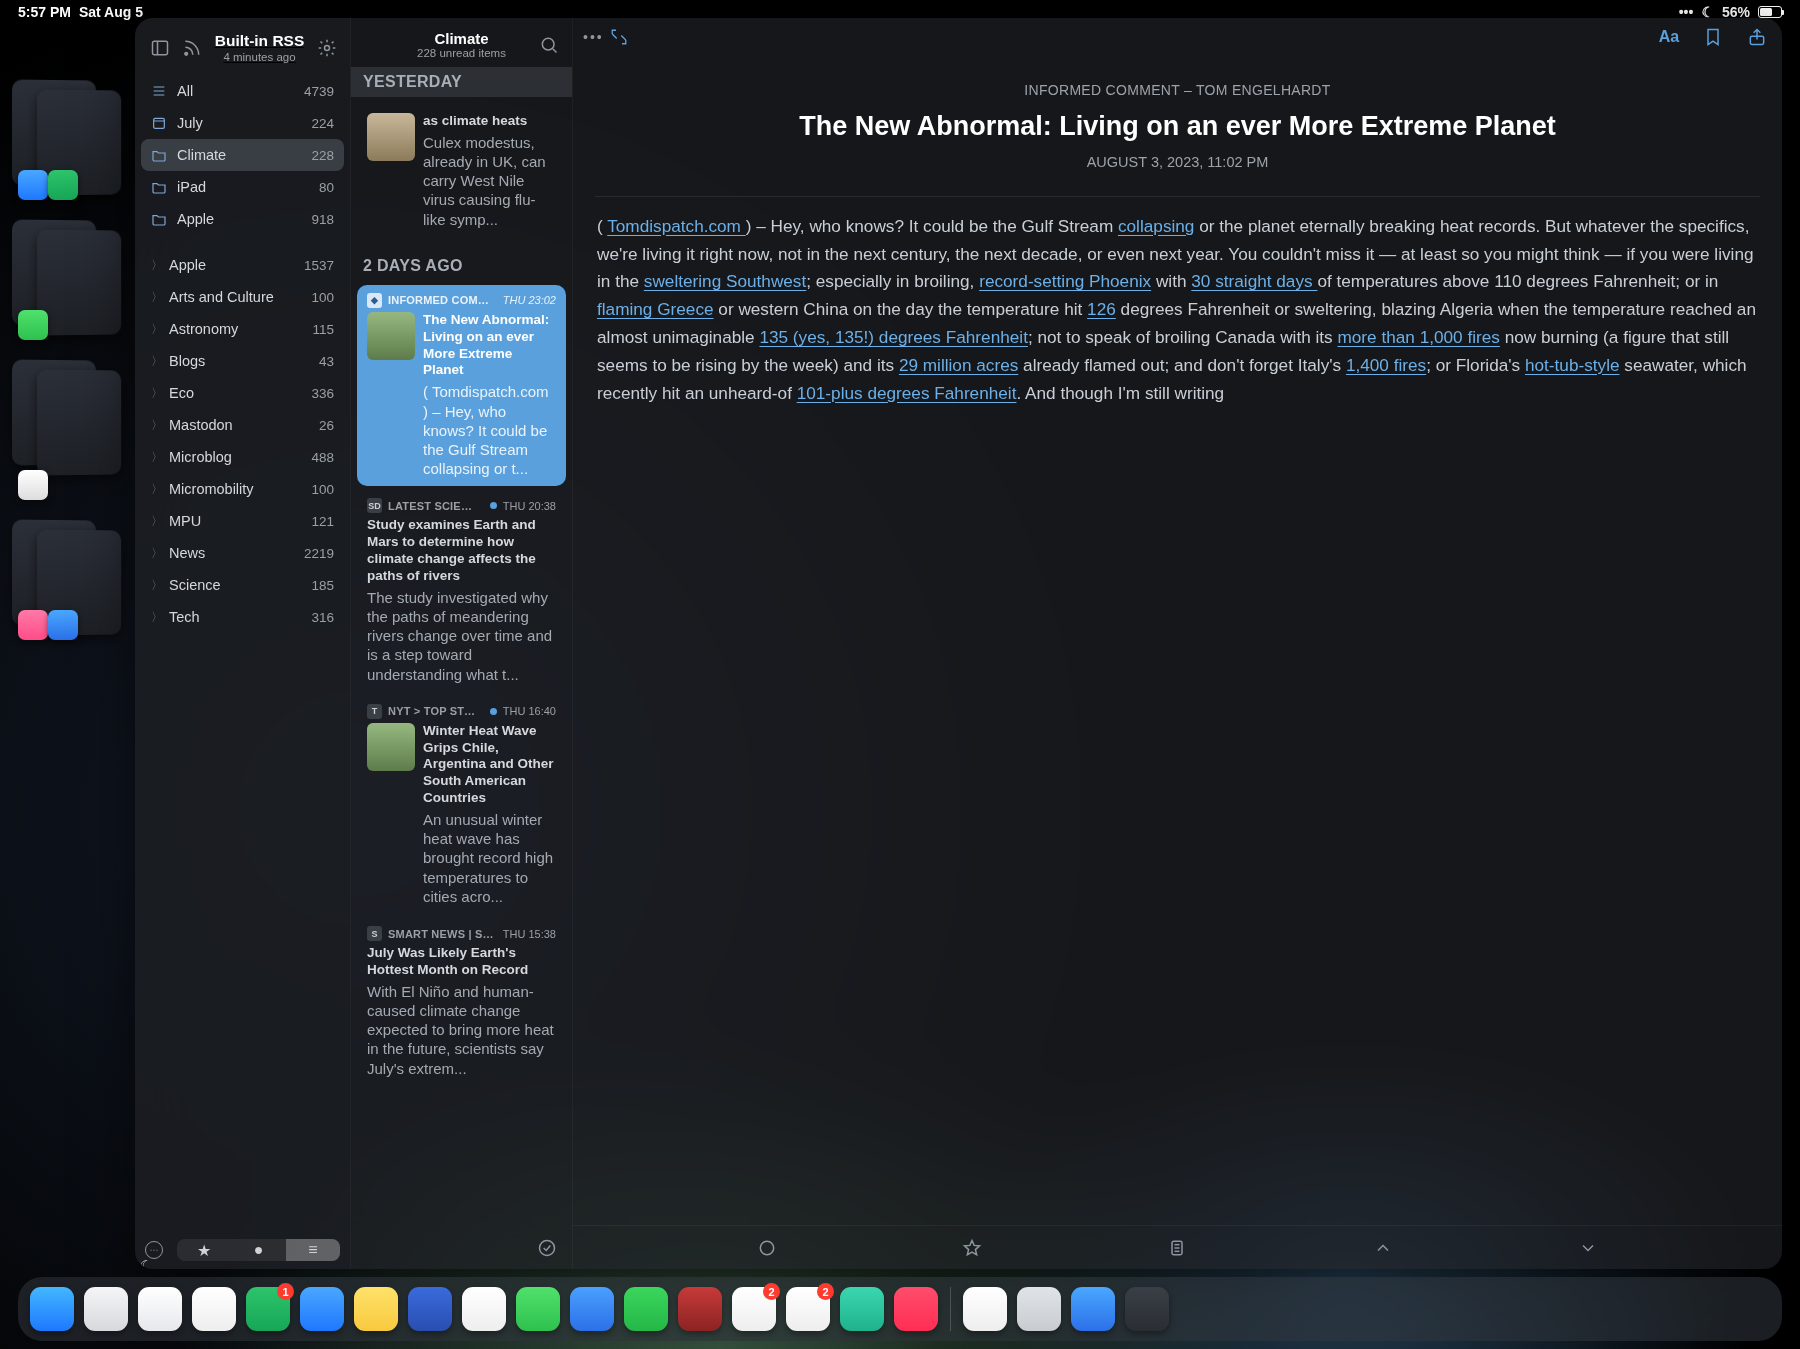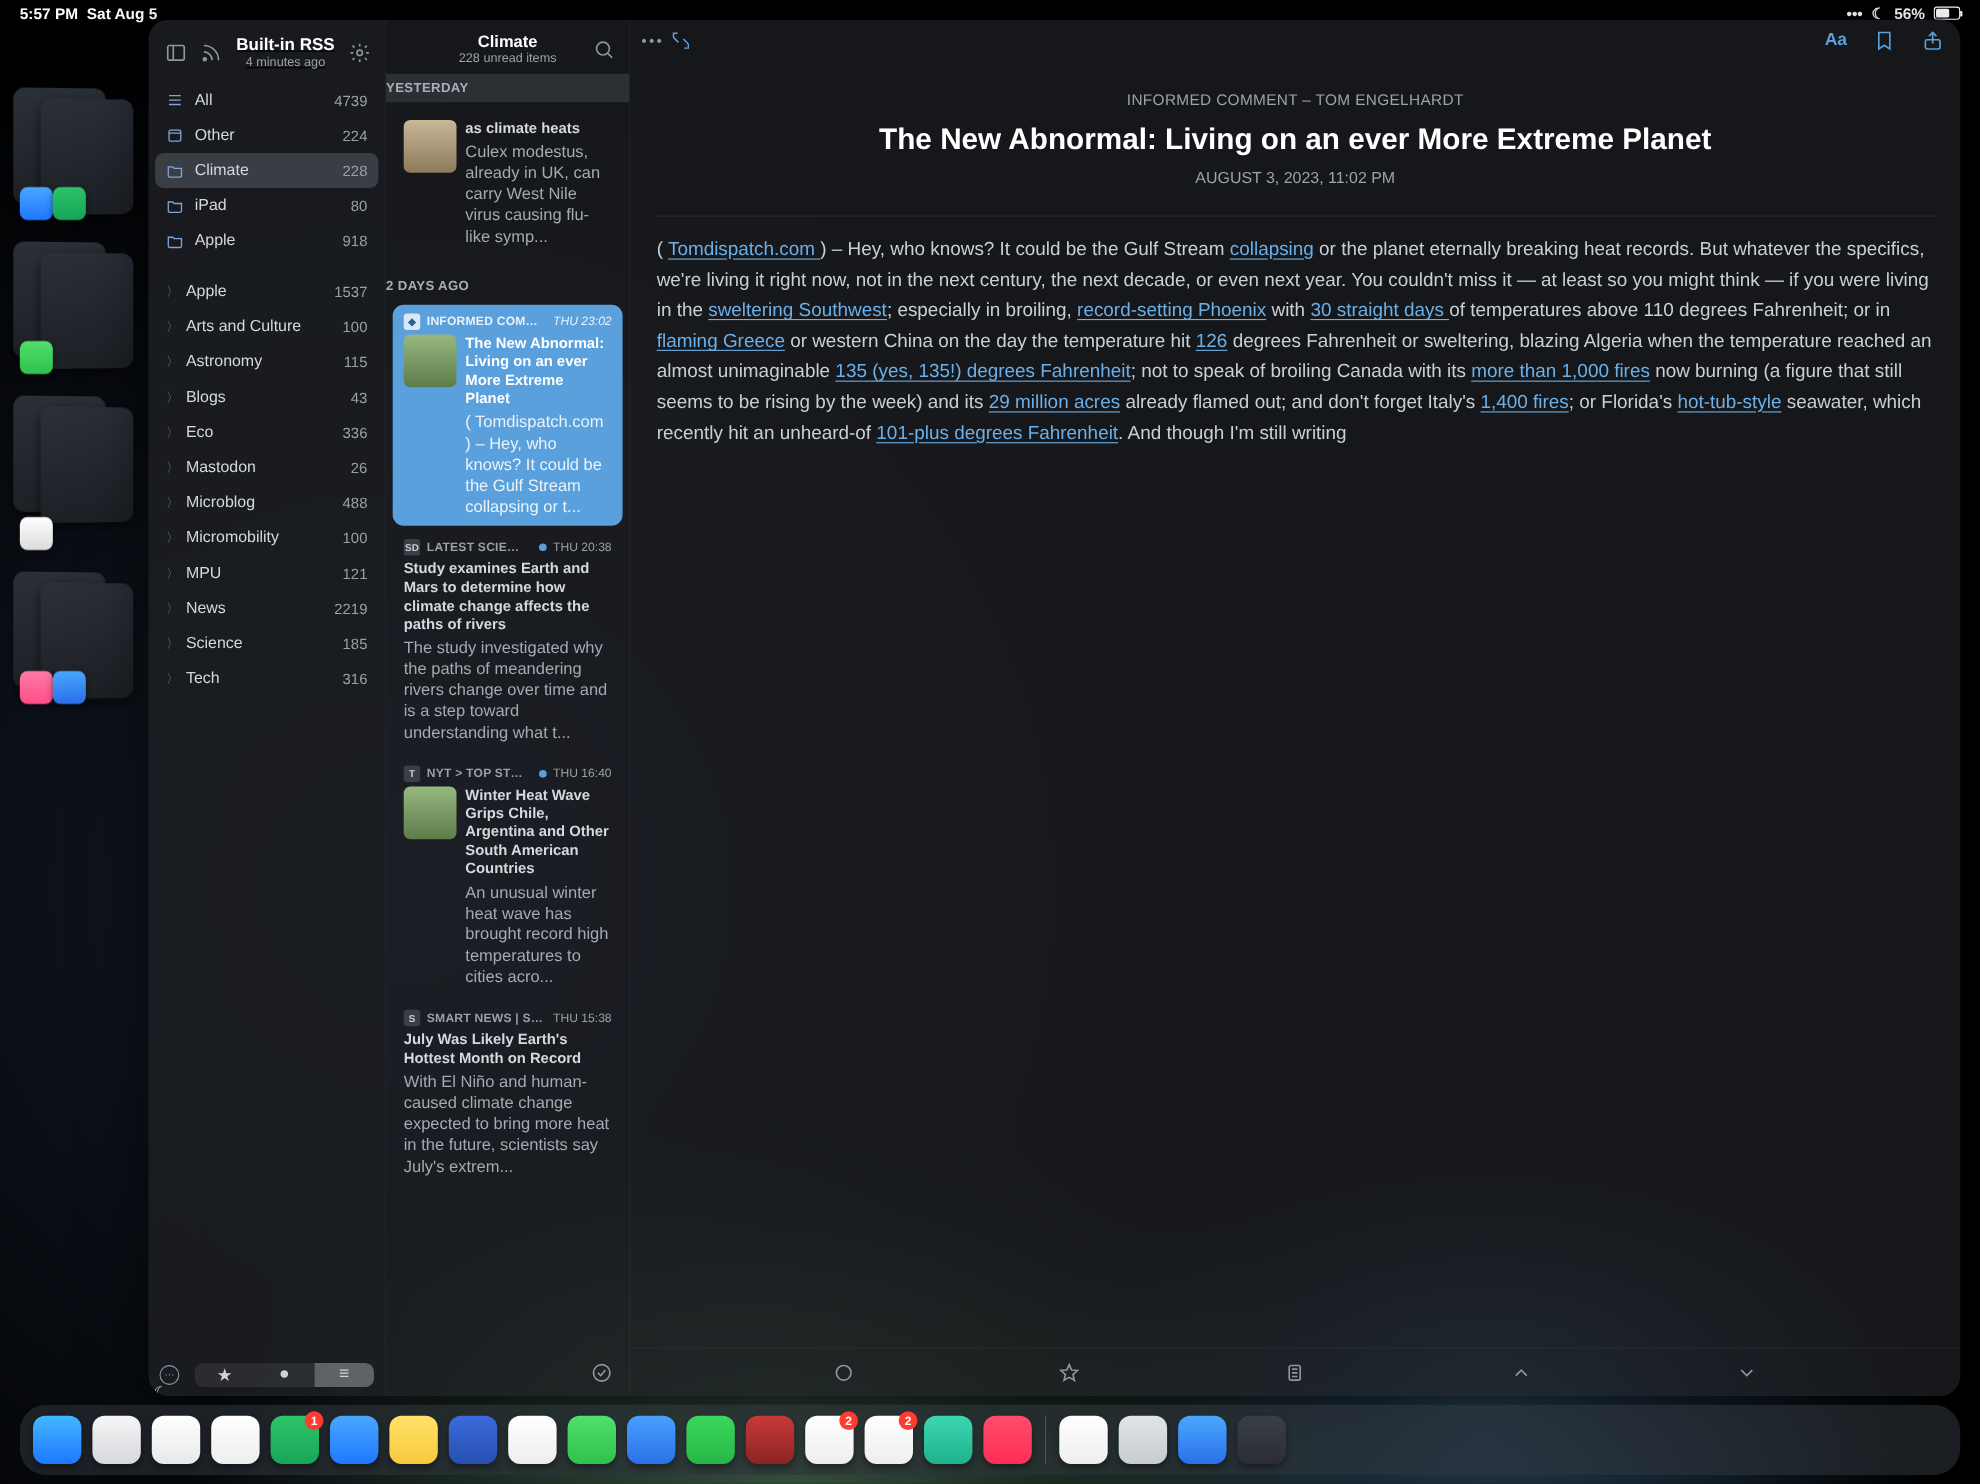--- a/index.html
+++ b/index.html
@@ -84,22 +84,22 @@
 .seg > div.on { background: rgba(255,255,255,.25); }
 .moon { position: absolute; left: 4px; bottom: -6px; width: 18px; height: 18px; color: #cfd3d9; }
 
 
 .listcol { display: flex; flex-direction: column; border-right: 1px solid rgba(255,255,255,.04); }
 .lc-top { display: flex; align-items: center; padding: 12px 12px 8px 12px; }
 .lc-title { flex: 1; text-align: center; }
 .lc-title h2 { color: #fff; font-size: 15px; font-weight: 600; }
 .lc-title .sub { color: #9aa0a6; font-size: 11.5px; }
 .section-hdr {
-  background: rgba(60,64,70,.6); color: #a9afb7; font-size: 12px; font-weight: 600;
-  padding: 6px 0; letter-spacing: .3px;
+  background: rgba(60,64,70,.6); color: #a9afb7; font-size: 16px; font-weight: 600;
+  padding: 6px 12px; letter-spacing: .3px;
 }
 .section-hdr.plain { background: transparent; padding-top: 16px; }
 
 .items { flex: 1; overflow: hidden; }
 .card {
   padding: 8px 10px; border-radius: 10px; margin: 4px 6px; color: #d5d8dc;
 }
 .card.sel { background: #5aa0dc; color: #fff; }
 .card .src-row { display: flex; align-items: center; gap: 6px; font-size: 11px; }
 .card .src-row .src { color: #9aa0a6; font-weight: 600; text-transform: uppercase; letter-spacing: .2px; overflow:hidden; text-overflow:ellipsis; white-space:nowrap; flex:1;}
@@ -226,21 +226,21 @@
               <line x1="4" y1="18" x2="20" y2="18"></line>
             </svg></span>
     <span>All</span>
     <span class="count">4739</span>
         </div>
         <div class="nav-item">
           <span class="nav-ic"><svg viewBox="0 0 24 24">
               <rect x="4" y="5" width="16" height="15" rx="2"></rect>
               <line x1="4" y1="9" x2="20" y2="9"></line>
             </svg></span>
-    <span>Other</span>
+    <span>July</span>
     <span class="count">224</span>
         </div>
         <div class="nav-item selected">
           <span class="nav-ic"><svg viewBox="0 0 24 24">
               <path d="M3 7h6l2 2h10v10a2 2 0 0 1-2 2H5a2 2 0 0 1-2-2z"></path>
             </svg></span>
     <span>Climate</span>
     <span class="count">228</span>
         </div>
         <div class="nav-item">

